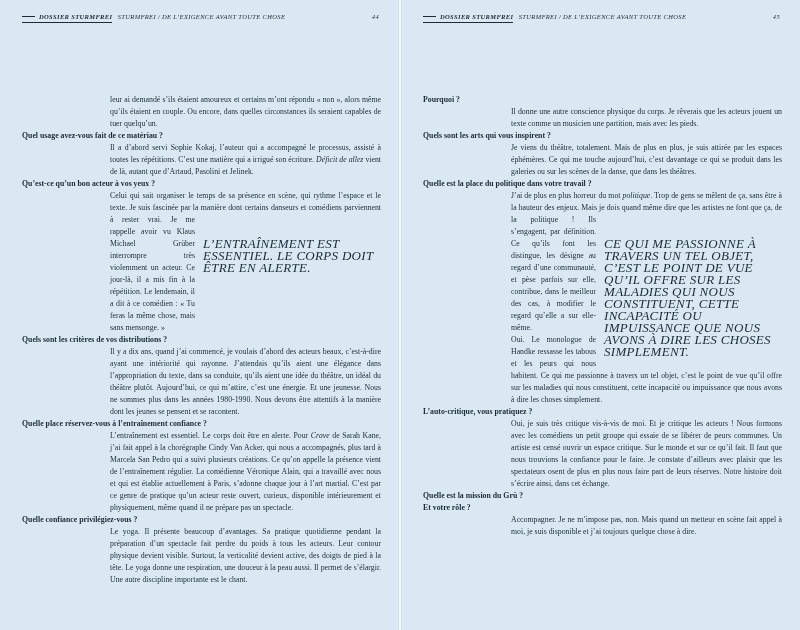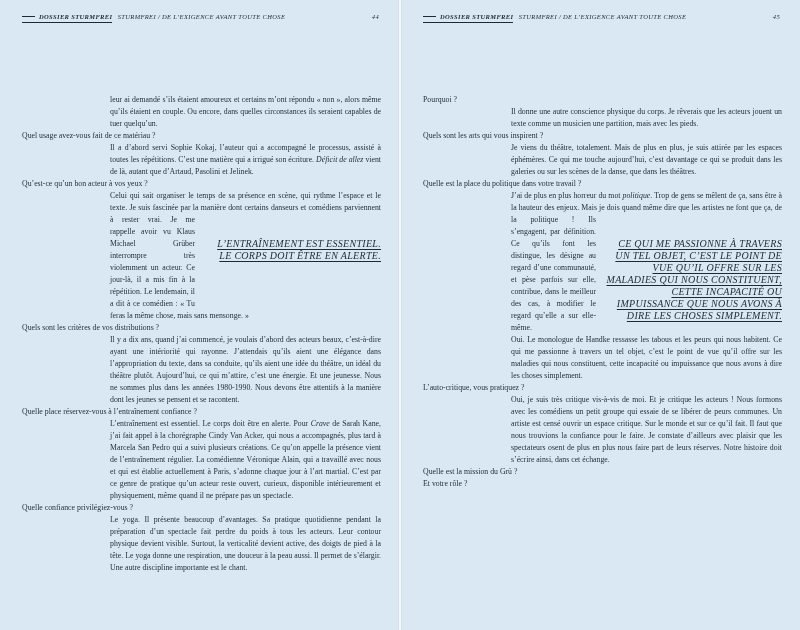--- a/index.html
+++ b/index.html
@@ -30,28 +30,28 @@
   .hdr-left::before{
     content:"";display:inline-block;width:13px;height:0.9px;
     background:currentColor;margin-right:4px;vertical-align:2px;
   }
   .hdr-center{
     position:absolute;left:50%;top:3px;transform:translateX(-50%);
   }
   .hdr-page{position:absolute;right:2px;top:3px;}
   
   .block{font-size:7.8px;line-height:12px;}
-  .question{font-weight:normal;text-align:left;}
+  .question{font-weight:bold;text-align:left;}
   .answer{margin-left:88px;text-align:justify;}
   .it{font-style:italic;}
   .pull-quote{
     float:right;width:178px;margin-left:8px;
-    text-align:right;font-style:italic;
-    font-size:10px;line-height:12px;letter-spacing:0.3px;
-    text-decoration:underline;text-underline-offset:2px;
+    text-align:left;font-style:italic;
+    font-size:13px;line-height:12px;letter-spacing:0.3px;
+    text-underline-offset:2px;
   }
   [data-content-index="0"] .pull-quote{padding-top:24px;padding-bottom:46px;}
   [data-content-index="1"] .pull-quote{padding-top:24px;padding-bottom:12px;}
 </style>
 </head>
 <body style="background: rgb(217, 232, 243); color: rgb(28, 43, 54);">
 
 <div class="spread">
 
   <section class="page">
@@ -88,16 +88,17 @@
         <div class="block answer"><span class="t">Il donne une autre conscience physique du corps. Je rêverais que les acteurs jouent un texte comme un musicien une partition, mais avec les pieds.</span></div>
         <div class="block question"><span class="t">Quels sont les arts qui vous inspirent ?</span></div>
         <div class="block answer"><span class="t">Je viens du théâtre, totalement. Mais de plus en plus, je suis attirée par les espaces éphémères. Ce qui me touche aujourd’hui, c’est davantage ce qui se produit dans les galeries ou sur les scènes de la danse, que dans les théâtres.</span></div>
         <div class="block question"><span class="t">Quelle est la place du politique dans votre travail ?</span></div>
         <div class="block answer"><span class="t">J’ai de plus en plus horreur du mot </span><span class="it">politique</span><span class="t">. Trop de gens se mêlent de ça, sans être à la hauteur des enjeux. Mais je dois quand même dire que les artistes </span><span class="pull-quote">CE QUI ME PASSIONNE À TRAVERS UN TEL OBJET, C’EST LE POINT DE VUE QU’IL OFFRE SUR LES MALADIES QUI NOUS CONSTITUENT, CETTE INCAPACITÉ OU IMPUISSANCE QUE NOUS AVONS À DIRE LES CHOSES SIMPLEMENT.</span><span class="t">ne font que ça, de la politique ! Ils s’engagent, par définition. Ce qu’ils font les distingue, les désigne au regard d’une communauté, et pèse parfois sur elle, contribue, dans le meilleur des cas, à modifier le regard qu’elle a sur elle-même.</span></div>
         <div class="block answer"><span class="t">Oui. Le monologue de Handke ressasse les tabous et les peurs qui nous habitent. Ce qui me passionne à travers un tel objet, c’est le point de vue qu’il offre sur les maladies qui nous constituent, cette incapacité ou impuissance que nous avons à dire les choses simplement.</span></div>
         <div class="block question"><span class="t">L’auto-critique, vous pratiquez ?</span></div>
         <div class="block answer"><span class="t">Oui, je suis très critique vis-à-vis de moi. Et je critique les acteurs ! Nous formons avec les comédiens un petit groupe qui essaie de se libérer de peurs communes. Un artiste est censé ouvrir un espace critique. Sur le monde et sur ce qu’il fait. Il faut que nous trouvions la confiance pour le faire. Je constate d’ailleurs avec plaisir que les spectateurs osent de plus en plus nous faire part de leurs réserves. Notre histoire doit s’écrire ainsi, dans cet échange.</span></div>
         <div class="block question"><span class="t">Quelle est la mission du Grü ?</span></div>
         <div class="block question"><span class="t">Et votre rôle ?</span></div>
+        <div class="block answer"><span class="t">Accompagner. Je ne m’impose pas, non. Mais quand un metteur en scène fait appel à moi, je suis disponible et j’ai toujours quelque chose à dire.</span></div>
       </div>
   </section>
 
 </div>
 
 </body></html>

